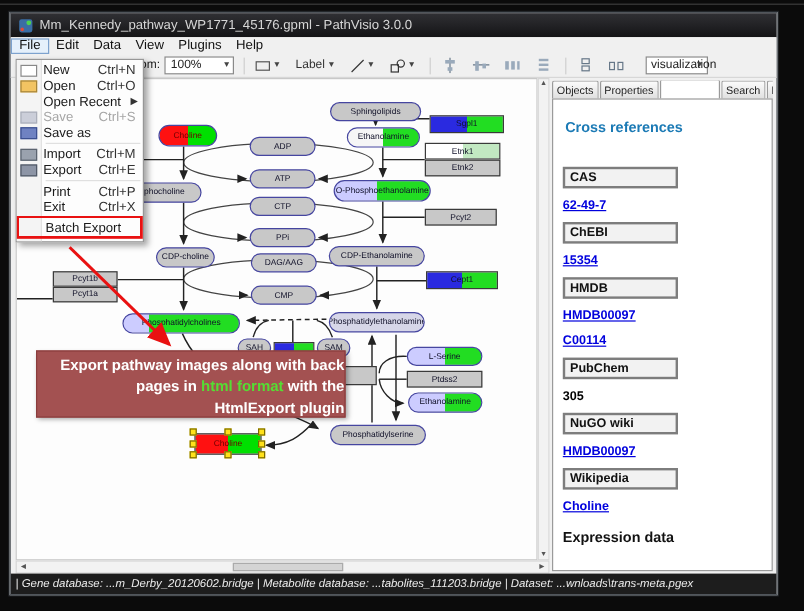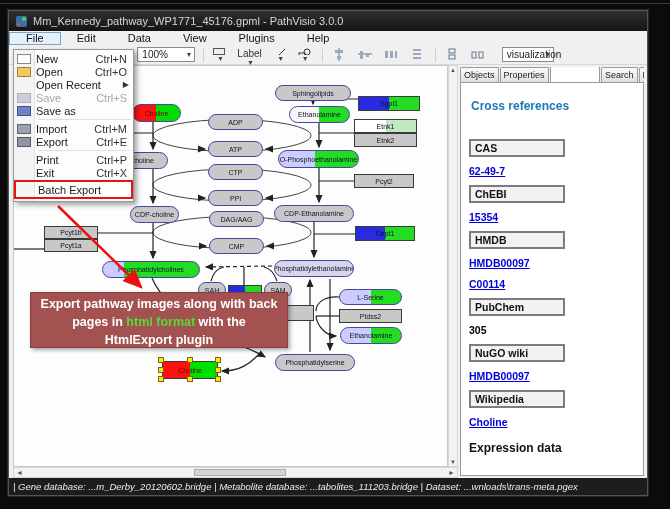--- a/index.html
+++ b/index.html
@@ -7,46 +7,46 @@
   .stage{position:relative;width:670px;height:509px;background:#0b0b0b;overflow:hidden;}
   .stage:before{content:"";position:absolute;left:0;top:3px;width:100%;height:1px;background:#3c3c3c;}
   .window{position:absolute;left:8px;top:10px;width:640px;height:486px;background:#f0f0f0;border:1px solid #50555b;box-shadow:0 0 0 1px #23272b;}
   
   .titlebar{position:absolute;left:0;top:0;width:100%;height:20px;background:linear-gradient(#303034,#141416);display:flex;align-items:center;color:#d6d6d6;font-size:11px;}
   .appicon{width:11px;height:11px;margin:0 6px 0 7px;background:#3a6ea5;border-radius:2px;position:relative;}
   .appicon:after{content:"";position:absolute;right:1px;top:1px;width:4px;height:4px;background:#4fd24f;border-radius:50%;}
   .appicon:before{content:"";position:absolute;left:1px;bottom:1px;width:3px;height:3px;background:#e04b3c;border-radius:50%;}
   
   .menubar{position:absolute;left:0;top:20px;width:100%;height:14px;background:#f0f0f0;display:flex;align-items:center;font-size:11px;color:#111;}
-  .menubar span{padding:0 16px;line-height:13px;}
+  .menubar span{padding:0 6px;line-height:13px;}
   .menubar span.open{background:#e5f0fb;border:1px solid #7da2ce;line-height:11px;}
   
   .toolbar{position:absolute;left:0;top:34px;width:100%;height:20px;background:#f0f0f0;border-bottom:1px solid #d7d7d7;display:flex;align-items:center;font-size:10px;color:#222;}
   .toolbar .lbl{margin-left:96px;font-size:10px;}
   .combo{height:15px;background:#fff;border:1px solid #8a8a8a;display:flex;align-items:center;font-size:10px;padding-left:4px;position:relative;}
   .combo .arr{position:absolute;right:2px;top:3px;font-size:7px;color:#444;}
   .zoomcombo{width:58px;margin-left:4px;}
   .viscombo{width:52px;margin-left:14px;}
-  .tbtn{height:16px;border:1px solid transparent;display:flex;align-items:center;padding:0 2px;margin-left:6px;color:#333;flex-direction:column;}
+  .tbtn{height:16px;border:1px solid transparent;display:flex;align-items:center;padding:0 2px;margin-left:6px;color:#333;}
   .tbtn .da{font-size:7px;margin-left:2px;color:#444;}
   .geneglyph{width:12px;height:8px;border:1px solid #555;background:#eee;display:inline-block;}
   .sep{width:1px;height:14px;background:#cfcfcf;margin-left:8px;}
   
   .canvas{position:absolute;left:4px;top:54px;width:435px;height:402px;background:#fdfdfd;border:1px solid #c8c8c8;overflow:hidden;}
   .edges{position:absolute;left:0;top:0;z-index:2;}
   .nodelayer{position:absolute;left:0;top:0;width:100%;height:100%;z-index:3;}
   .node{position:absolute;border:1px solid #4646a0;display:flex;align-items:center;justify-content:center;font-size:7px;color:#101028;overflow:hidden;white-space:nowrap;}
   .node.pill{border-radius:9px;}
   .node.box{border-radius:0;border-color:#3a3a3a;}
   .handle{position:absolute;width:6px;height:6px;background:#ffe11a;border:1px solid #7a6a00;z-index:4;}
   
-  .callout{position:absolute;left:16px;top:226px;width:258px;height:56px;background:#a35151;border:1px solid #8a3d3d;box-shadow:2px 2px 4px rgba(0,0,0,.35);z-index:6;color:#fff;font-weight:bold;font-size:12.5px;text-align:center;line-height:18px;padding-top:2px;}
+  .callout{position:absolute;left:16px;top:226px;width:258px;height:56px;background:#a35151;border:1px solid #8a3d3d;box-shadow:2px 2px 4px rgba(0,0,0,.35);z-index:6;color:#fff;font-weight:bold;font-size:12.5px;text-align:right;line-height:18px;padding-top:2px;}
   .callout .grn{color:#55dd33;}
   
-  .filemenu{position:absolute;left:4px;top:38px;width:121px;background:#fdfdfd;border:1px solid #979797;box-shadow:3px 3px 5px rgba(0,0,0,.35);z-index:8;padding:2px 0;font-size:11px;color:#1a1a1a;}
+  .filemenu{position:absolute;left:4px;top:38px;width:107px;background:#fdfdfd;border:1px solid #979797;box-shadow:3px 3px 5px rgba(0,0,0,.35);z-index:8;padding:2px 0;font-size:11px;color:#1a1a1a;}
   .filemenu:before{content:"";position:absolute;left:0;top:0;width:20px;height:100%;background:#f4f4f4;border-right:1px solid #e2e2e2;}
   .mrow{position:relative;height:13px;display:flex;align-items:center;padding-left:3px;}
   .mrow .icn{width:14px;height:10px;margin-right:5px;flex:0 0 14px;position:relative;z-index:1;}
   .mrow .mlab{flex:1;line-height:12px;position:relative;z-index:1;}
   .mrow .msc{color:#333;padding-right:6px;}
   .mrow.dis .mlab,.mrow.dis .msc{color:#a6a6a6;}
   .mrow.hl{box-shadow:0 0 0 2px #e91111;margin:3px 2px 2px 2px;height:15px;}
   .msep{height:1px;background:#e0e0e0;margin:2px 2px 2px 24px;}
   .i-new{width:9px!important;height:11px;background:#fff;border:1px solid #888;}
   .i-folder{width:12px!important;height:8px;background:#f2c462;border:1px solid #a5853a;}

